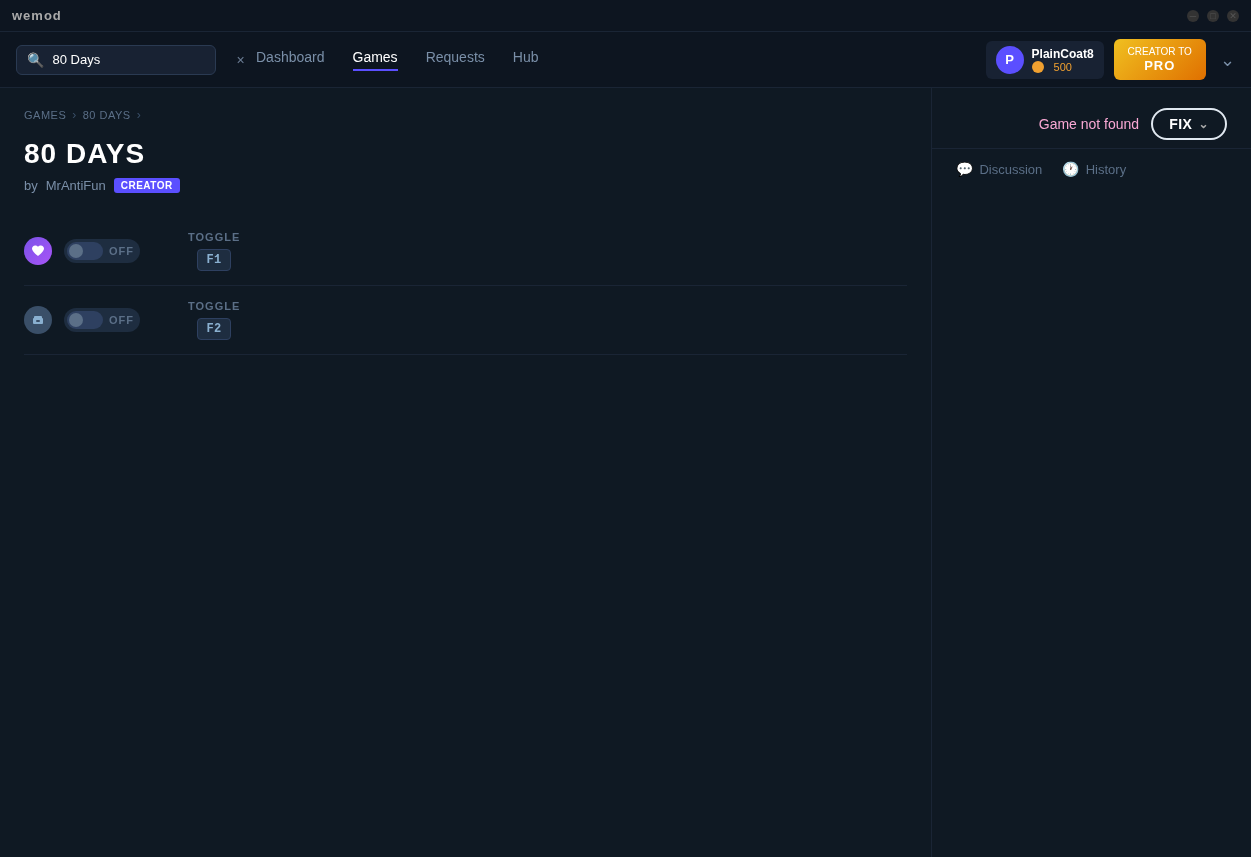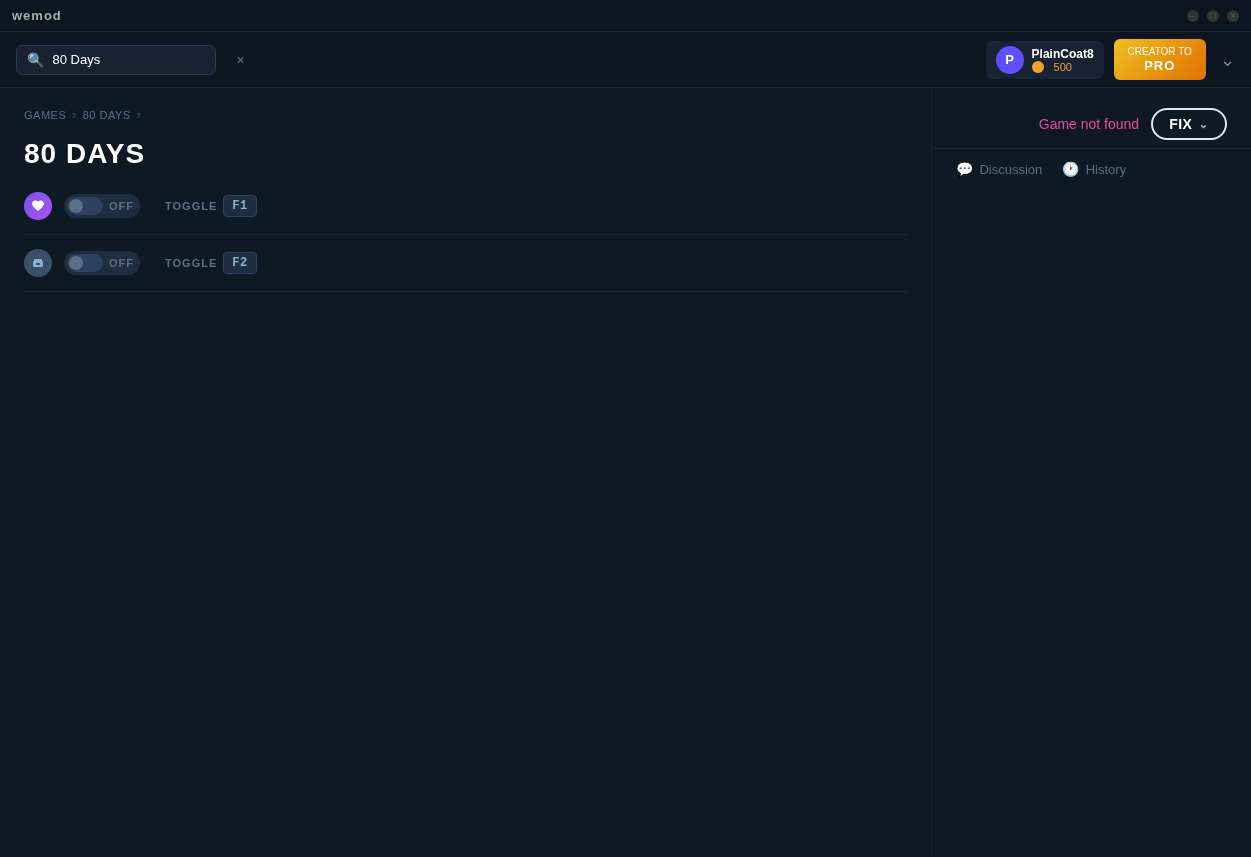--- a/index.html
+++ b/index.html
@@ -300,21 +300,22 @@
     .toggle-label {
       font-size: 11px;
       font-weight: 700;
       color: #5b6f87;
       letter-spacing: 1px;
     }
     .cheat-keybind {
       display: flex;
       align-items: center;
       gap: 6px;
-      margin-left: 13px;
+      margin-left: 36px;
+      flex-direction: column;
     }
     .keybind-toggle {
       font-size: 11px;
       color: #5b6f87;
       letter-spacing: 1px;
       font-weight: 600;
       text-transform: uppercase;
     }
     .keybind-key {
       background: #1e2d40;
@@ -345,21 +346,21 @@
     }
     .game-not-found-row {
       display: flex;
       align-items: center;
       justify-content: flex-end;
       gap: 12px;
       padding-bottom: 8px;
     }
     .game-not-found-text {
       font-size: 14px;
-      color: #ec4899;
+      color: #f9a8d4;
     }
     .fix-btn {
       display: flex;
       align-items: center;
       gap: 6px;
       background: transparent;
       border: 2px solid #e0e8f0;
       border-radius: 20px;
       padding: 6px 16px;
       cursor: pointer;
@@ -407,20 +408,26 @@
   </div>
 </div>
 
 <div class="top-nav">
   <div class="search-box">
     <span class="search-icon-svg">🔍</span>
     <input class="search-input" type="text" value="80 Days" style="">
     <span class="search-clear">×</span>
   </div>
 
+  <nav class="nav-links">
+    <a class="nav-link">Dashboard</a>
+    <a class="nav-link active">Games</a>
+    <a class="nav-link">Requests</a>
+    <a class="nav-link">Hub</a>
+  </nav>
 
   <div class="nav-right">
     <div class="user-badge">
       <div class="user-avatar">P</div>
       <div class="user-info">
         <span class="user-name">PlainCoat8</span>
         <span class="user-coins">
           <span class="coin-icon"></span>
           <span>500</span>
         </span>
@@ -442,20 +449,25 @@
 
     <div class="breadcrumb">
       <span class="breadcrumb-item">GAMES</span>
       <span class="breadcrumb-sep">›</span>
       <span class="breadcrumb-item">80 DAYS</span>
       <span class="breadcrumb-sep">›</span>
     </div>
 
     <h1 class="game-title">80 DAYS</h1>
 
+    <div class="game-author">
+      <span>by</span>
+      <span>MrAntiFun</span>
+      <span class="creator-badge">CREATOR</span>
+    </div>
 
     <div class="cheats-list">
 
       <div class="cheat-row">
         <div class="cheat-icon cheat-icon-health">
           <svg width="14" height="14" viewBox="0 0 14 14" fill="white">
             <path d="M7 12 C7 12 1 7.5 1 4.5 C1 2.5 2.8 1 5 1.5 C5.8 1.7 6.5 2.2 7 2.8 C7.5 2.2 8.2 1.7 9 1.5 C11.2 1 13 2.5 13 4.5 C13 7.5 7 12 7 12Z"></path>
           </svg>
         </div>
         <div class="cheat-toggle">

